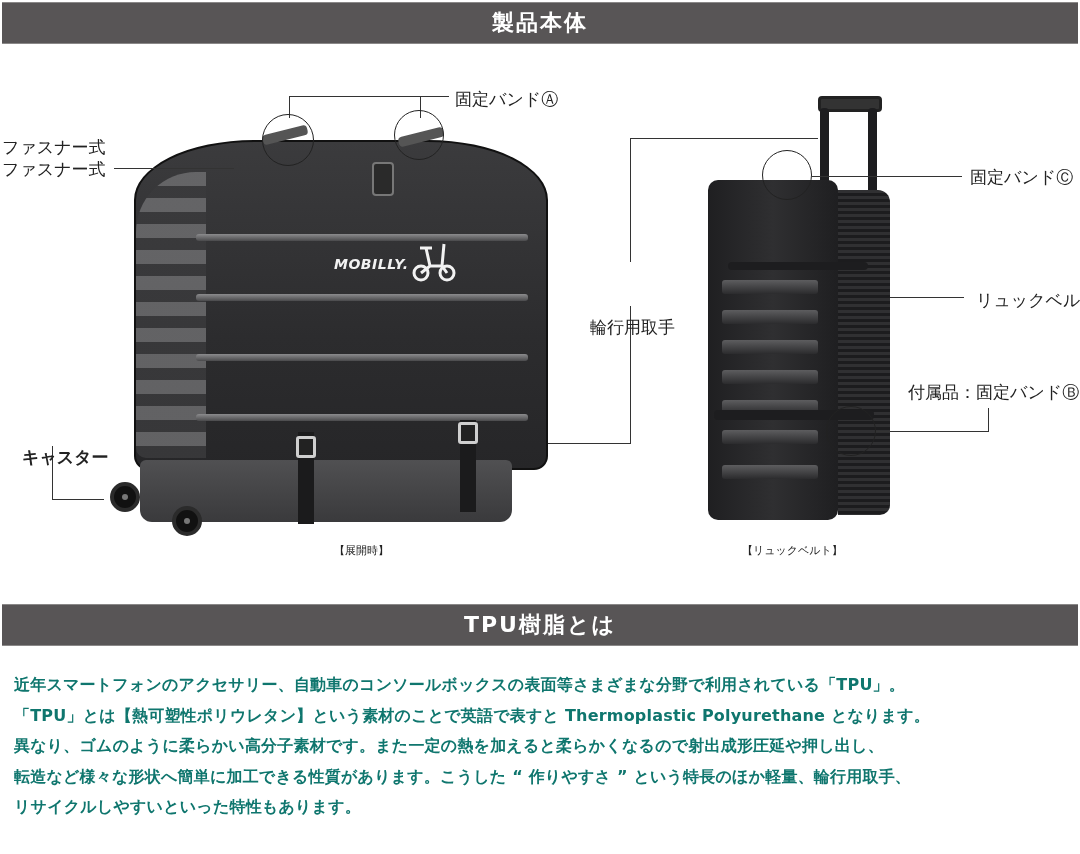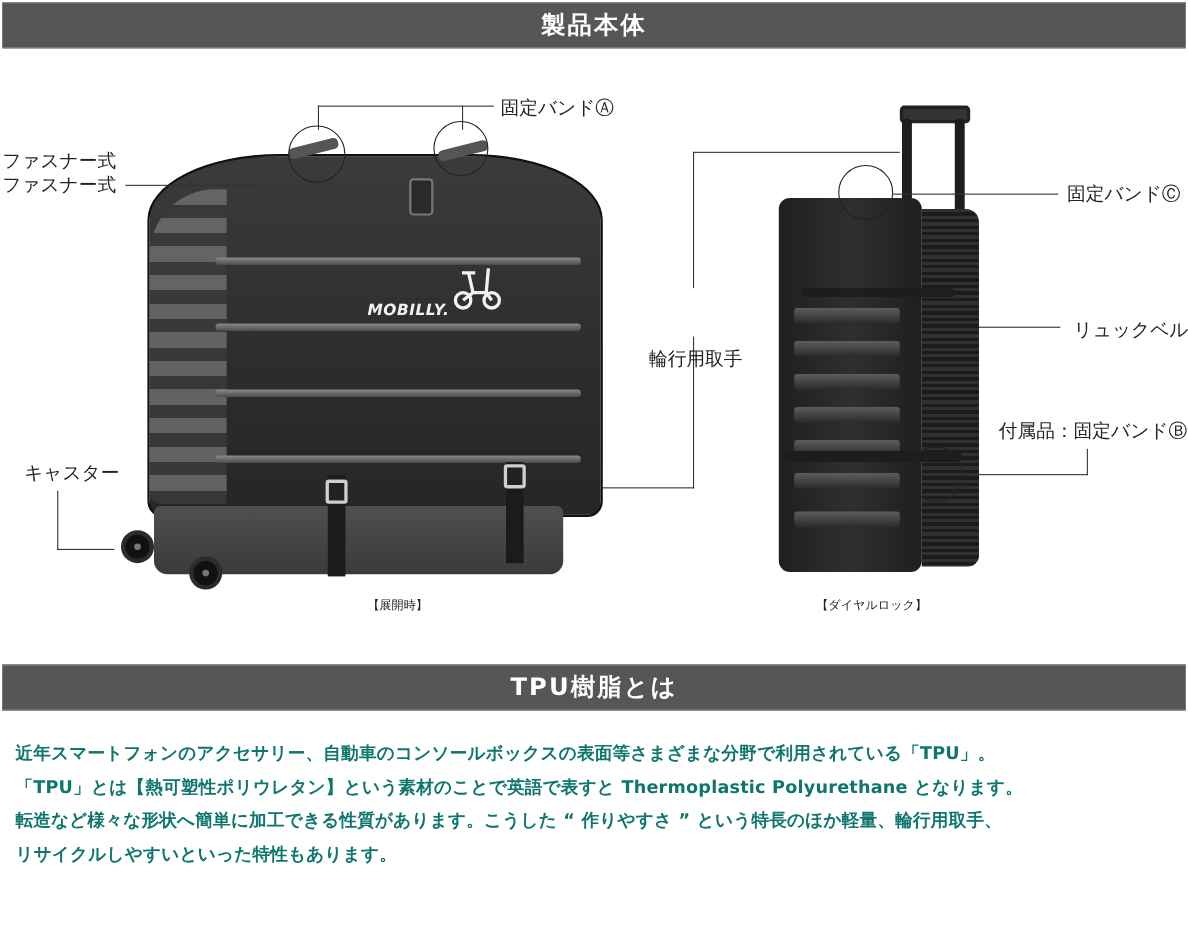--- a/index.html
+++ b/index.html
@@ -45,21 +45,21 @@
   .case-base {
     position: absolute; left: 140px; top: 460px; width: 372px; height: 62px;
     background: linear-gradient(180deg, #505052, #3a3a3c);
     border-radius: 6px 6px 12px 12px;
   }
   .strap { position: absolute; width: 16px; background: #1b1b1c; }
   .buckle { position: absolute; width: 20px; height: 22px; border: 3px solid #cfcfcf; border-radius: 3px; background: #222; }
   .wheel { position: absolute; width: 30px; height: 30px; border-radius: 50%; background: #111; border: 4px solid #2b2b2b; }
   .wheel::after { content: ""; position: absolute; left: 8px; top: 8px; width: 6px; height: 6px; background: #777; border-radius: 50%; }
   .logo {
-    position: absolute; left: 334px; top: 274px; color: #f2f2f2; font-weight: bold; font-size: 14px; letter-spacing: .5px;
+    position: absolute; left: 334px; top: 256px; color: #f2f2f2; font-weight: bold; font-size: 14px; letter-spacing: .5px;
     font-style: italic;
   }
   .bike-icon { position: absolute; left: 412px; top: 242px; }
 
   
   .case-fold {
     position: absolute; left: 708px; top: 180px; width: 130px; height: 340px;
     background: linear-gradient(90deg, #1f1f21, #2f2f31 50%, #1f1f21);
     border-radius: 10px;
   }
@@ -154,32 +154,33 @@
   <div class="line" style="left:812px;top:176px;width:150px;height:1px;"></div>
   <div class="line" style="left:890px;top:297px;width:74px;height:1px;"></div>
 
   <div class="circle" style="left:826px;top:406px;width:50px;height:50px;"></div>
   <div class="line" style="left:988px;top:408px;width:1px;height:24px;"></div>
   <div class="line" style="left:876px;top:431px;width:113px;height:1px;"></div>
 
   <div class="label" style="left:455px;top:88px;">固定バンドⒶ</div>
   <div class="label" style="left:2px;top:136px;">ファスナー式</div>
   <div class="label" style="left:2px;top:158px;">ファスナー式</div>
-  <div class="label" style="left:22px;top:419px;">キャスター</div>
+  <div class="label" style="left:22px;top:446px;font-weight:bold;">キャスター</div>
   <div class="label" style="left:590px;top:276px;margin-top:40px;">輪行用取手</div>
   <div class="label" style="left:970px;top:166px;">固定バンドⒸ</div>
   <div class="label" style="left:976px;top:289px;">リュックベルト</div>
   <div class="label" style="left:908px;top:381px;">付属品：固定バンドⒷ</div>
 
   <div class="caption" style="left:334px;top:543px;">【展開時】</div>
-  <div class="caption" style="left:742px;top:543px;">【ダイヤルロック】</div>
+  <div class="caption" style="left:742px;top:543px;">【リュックベルト】</div>
 </div>
 
 <div id="bar2" class="section-bar">
   <span>TPU樹脂とは</span>
 </div>
 
 <div class="body-text">
   <p>近年スマートフォンのアクセサリー、自動車のコンソールボックスの表面等さまざまな分野で利用されている「TPU」。</p>
   <p>「TPU」とは【熱可塑性ポリウレタン】という素材のことで英語で表すと Thermoplastic Polyurethane となります。</p>
+  <p>異なり、ゴムのように柔らかい高分子素材です。また一定の熱を加えると柔らかくなるので射出成形圧延や押し出し、</p>
   <p>転造など様々な形状へ簡単に加工できる性質があります。こうした “ 作りやすさ ” という特長のほか軽量、輪行用取手、</p>
   <p>リサイクルしやすいといった特性もあります。</p>
 </div>
 
 </body></html>

